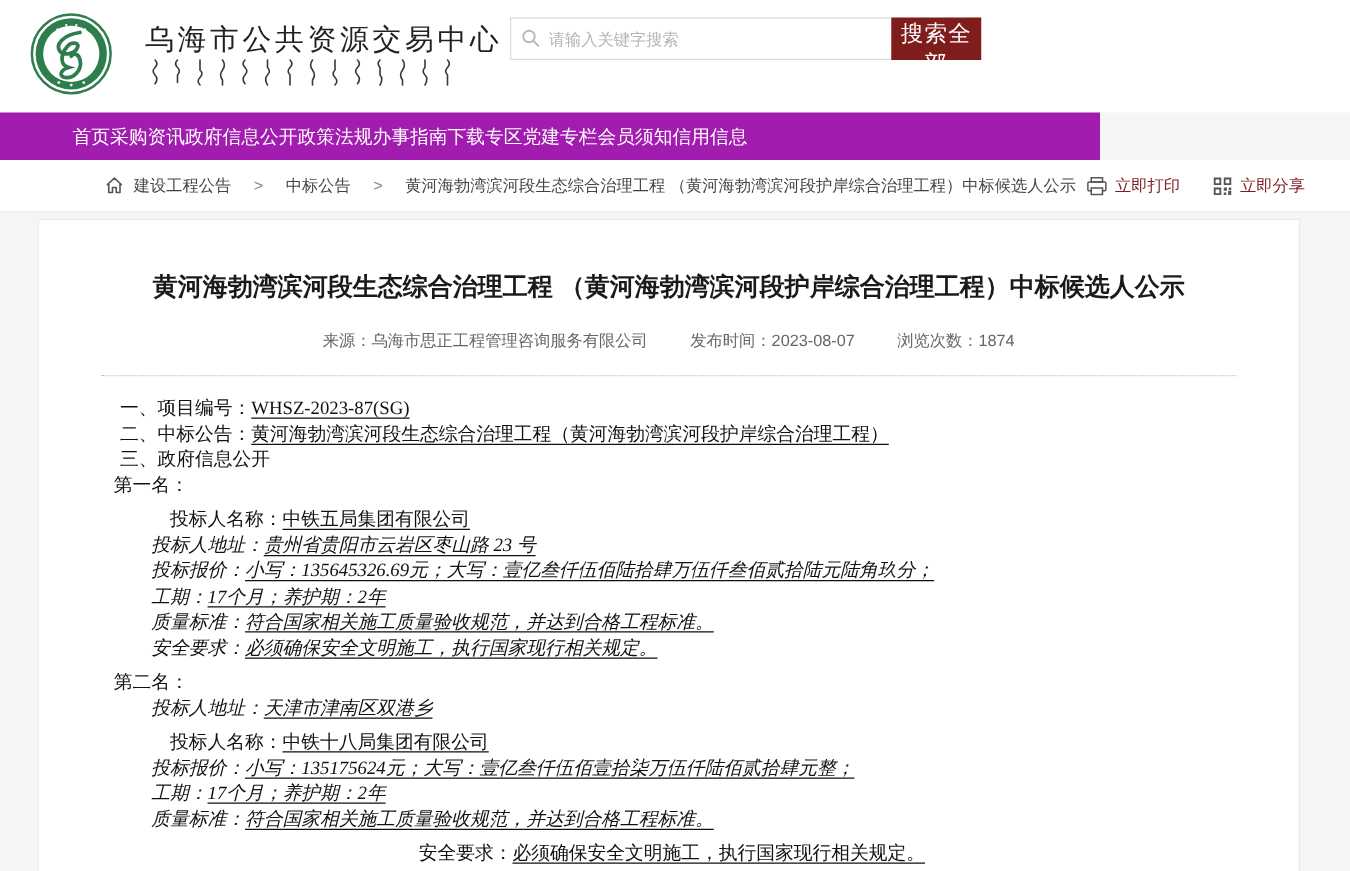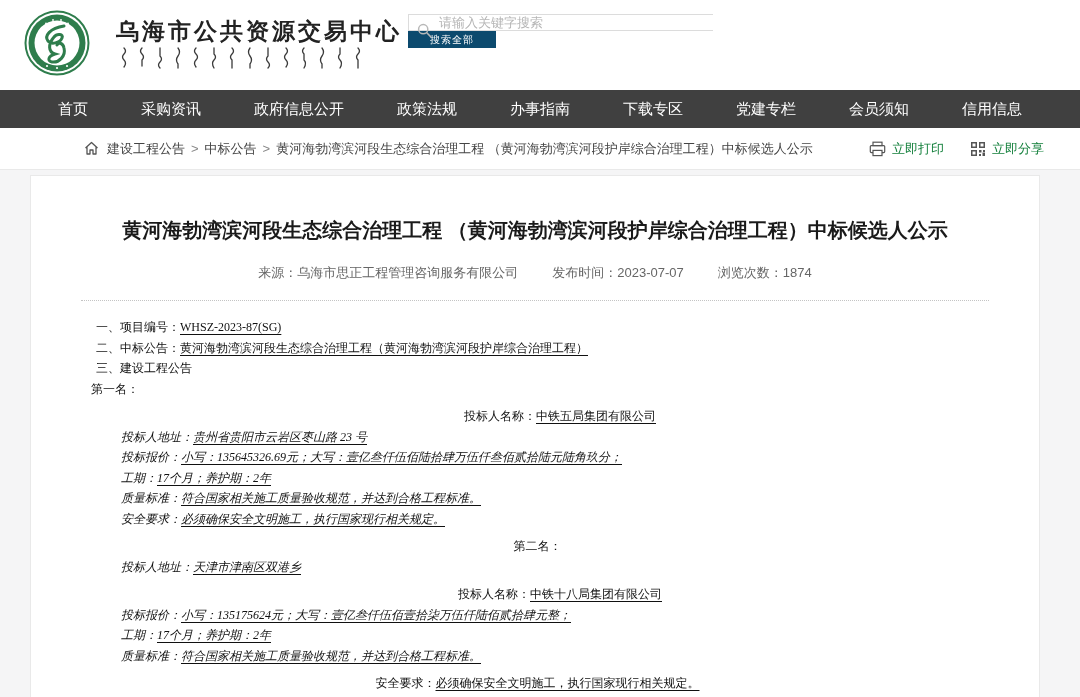--- a/index.html
+++ b/index.html
@@ -3,60 +3,60 @@
 <meta charset="utf-8">
 <style>
   html,body{margin:0;padding:0;}
   body{width:1080px;height:697px;overflow:hidden;background:#f5f5f6;
        font-family:"Liberation Sans","DejaVu Sans",sans-serif;-webkit-font-smoothing:antialiased;}
   .stage{position:relative;width:1080px;height:697px;overflow:hidden;}
 
   
   .header{position:absolute;left:0;top:0;width:1080px;height:90px;background:#ffffff;}
   .logo{position:absolute;left:24px;top:10px;width:66px;height:66px;}
-  .site-name{position:absolute;left:116px;top:16px;font-size:23px;font-weight:bold;color:#222;
+  .site-name{position:absolute;left:116px;top:16px;font-size:23px;font-weight:normal;color:#222;
              letter-spacing:3px;font-family:"Liberation Serif","DejaVu Serif",serif;}
   .mongolian{position:absolute;left:118px;top:46px;}
 
   .search{position:absolute;left:408px;top:14px;height:34px;display:flex;}
   .search-input{width:266px;height:32px;border:1px solid #dcdcdc;border-right:none;outline:none;
                 padding:0 8px 0 30px;font-size:13px;color:#333;background:#fff;}
   .search-input::placeholder{color:#b5b5b5;}
   .search-icon{position:absolute;left:9px;top:9px;}
-  .search-btn{width:88px;height:34px;border:none;background:#0c4a6e;color:#fff;font-size:10px;
+  .search-btn{width:72px;height:34px;border:none;background:#7f1d1d;color:#fff;font-size:18px;
               cursor:pointer;letter-spacing:1px;}
 
   
-  .nav{position:absolute;left:0;top:90px;width:1080px;height:38px;background:#404040;
-       display:flex;align-items:center;justify-content:space-between;padding:0 58px;box-sizing:border-box;}
+  .nav{position:absolute;left:0;top:90px;width:880px;height:38px;background:#a21caf;
+       display:flex;align-items:center;padding:0 58px;box-sizing:border-box;}
   .nav-item{color:#ffffff;font-size:15px;text-decoration:none;cursor:pointer;white-space:nowrap;}
 
   
   .crumb-bar{position:absolute;left:0;top:128px;width:1080px;height:42px;background:#ffffff;
              border-bottom:1px solid #e9e9e9;display:flex;align-items:center;box-sizing:border-box;
              padding:0 36px 0 84px;font-size:13px;color:#444;}
-  .crumb-trail{display:flex;align-items:center;gap:6px;flex:1;min-width:0;white-space:nowrap;}
+  .crumb-trail{display:flex;align-items:center;gap:18px;flex:1;min-width:0;white-space:nowrap;}
   .crumb{cursor:pointer;}
   .crumb-sep{color:#888;}
-  .crumb-actions{display:flex;align-items:center;gap:26px;color:#15803d;}
+  .crumb-actions{display:flex;align-items:center;gap:26px;color:#7f1d1d;}
   .action{display:flex;align-items:center;gap:6px;cursor:pointer;white-space:nowrap;}
 
   
   .card{position:absolute;left:30px;top:175px;width:1010px;height:560px;background:#ffffff;
         border:1px solid #e9e9e9;box-sizing:border-box;}
   .article-title{margin:40px 40px 0;text-align:center;font-size:20px;font-weight:bold;color:#1a1a1a;
                  line-height:28px;}
   .article-meta{margin-top:20px;display:flex;justify-content:center;gap:34px;font-size:13px;color:#666;}
   .meta-item{white-space:nowrap;}
   .dotted-divider{margin:18px 50px 0;border-top:1px dotted #c4c4c4;height:0;}
 
-  .article-body{margin:16px 55px 0 60px;font-size:12px;color:#111;
+  .article-body{margin:16px 55px 0 60px;font-size:15px;color:#111;
                 font-family:"Liberation Serif","DejaVu Serif",serif;}
   .line{line-height:20.5px;white-space:nowrap;}
-  .line.gap{margin-top:7px;text-align:center;}
+  .line.gap{margin-top:7px;}
   .ind0{padding-left:5px;}
   .rank{padding-left:0;}
   .ind1{padding-left:30px;font-style:italic;}
   .ind2{padding-left:45px;}
   .center{text-align:center;padding-left:0;}
   .val-u{text-decoration:underline;text-underline-offset:3px;}
 
   svg{display:block;}
 </style>
 </head>
@@ -99,21 +99,21 @@
         <path d="M132 2 q-3 4 0 8 q3 4 0 8 l0 4"></path>
         <path d="M150 2 l0 8 q-3 3 0 6 q3 3 0 6"></path>
         <path d="M168 2 q3 3 0 6 q-3 3 0 6 q3 3 0 7"></path>
         <path d="M186 2 q-3 3 0 6 l0 6 q3 3 0 8"></path>
         <path d="M204 2 q3 4 0 8 q-3 4 0 8 l0 4"></path>
         <path d="M222 2 l0 6 q-3 3 0 6 q3 3 0 8"></path>
         <path d="M240 2 q3 3 0 6 q-3 3 0 6 l0 8"></path>
       </svg>
     </div>
 
-    <div class="search" style="position:absolute;flex-direction:column;">
+    <div class="search" style="position:absolute;">
       <span class="search-icon">
         <svg width="15" height="15" viewBox="0 0 15 15">
           <circle cx="6.2" cy="6.2" r="4.6" fill="none" stroke="#b8b8b8" stroke-width="1.5"></circle>
           <line x1="9.8" y1="9.8" x2="13.6" y2="13.6" stroke="#b8b8b8" stroke-width="1.5" stroke-linecap="round"></line>
         </svg>
       </span>
       <input class="search-input" type="text" placeholder="请输入关键字搜索" style="">
       <button class="search-btn">搜索全部</button>
     </div>
   </div>
@@ -162,28 +162,28 @@
         </span>
         <span>立即分享</span>
       </span>
     </div>
   </div>
 
   <div class="card">
     <h1 class="article-title">黄河海勃湾滨河段生态综合治理工程 （黄河海勃湾滨河段护岸综合治理工程）中标候选人公示</h1>
     <div class="article-meta">
       <span class="meta-item">来源：乌海市思正工程管理咨询服务有限公司</span>
-      <span class="meta-item">发布时间：2023-07-07</span>
+      <span class="meta-item">发布时间：2023-08-07</span>
       <span class="meta-item">浏览次数：1874</span>
     </div>
     <div class="dotted-divider"></div>
     <div class="article-body" id="article-body">
         <div class="line ind0"><span>一、项目编号：</span><span class="val-u">WHSZ-2023-87(SG)</span></div>
         <div class="line ind0"><span>二、中标公告：</span><span class="val-u">黄河海勃湾滨河段生态综合治理工程（黄河海勃湾滨河段护岸综合治理工程）</span></div>
-        <div class="line ind0"><span>三、建设工程公告</span></div>
+        <div class="line ind0"><span>三、政府信息公开</span></div>
         <div class="line rank"><span>第一名：</span></div>
         <div class="line ind2 gap"><span>投标人名称：</span><span class="val-u">中铁五局集团有限公司</span></div>
         <div class="line ind1"><span>投标人地址：</span><span class="val-u">贵州省贵阳市云岩区枣山路 23 号</span></div>
         <div class="line ind1"><span>投标报价：</span><span class="val-u">小写：135645326.69元；大写：壹亿叁仟伍佰陆拾肆万伍仟叁佰贰拾陆元陆角玖分；</span></div>
         <div class="line ind1"><span>工期：</span><span class="val-u">17个月；养护期：2年</span></div>
         <div class="line ind1"><span>质量标准：</span><span class="val-u">符合国家相关施工质量验收规范，并达到合格工程标准。</span></div>
         <div class="line ind1"><span>安全要求：</span><span class="val-u">必须确保安全文明施工，执行国家现行相关规定。</span></div>
         <div class="line rank gap"><span>第二名：</span></div>
         <div class="line ind1"><span>投标人地址：</span><span class="val-u">天津市津南区双港乡</span></div>
         <div class="line ind2 gap"><span>投标人名称：</span><span class="val-u">中铁十八局集团有限公司</span></div>

